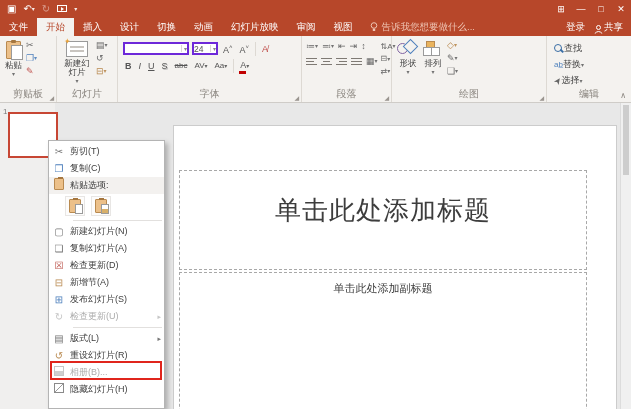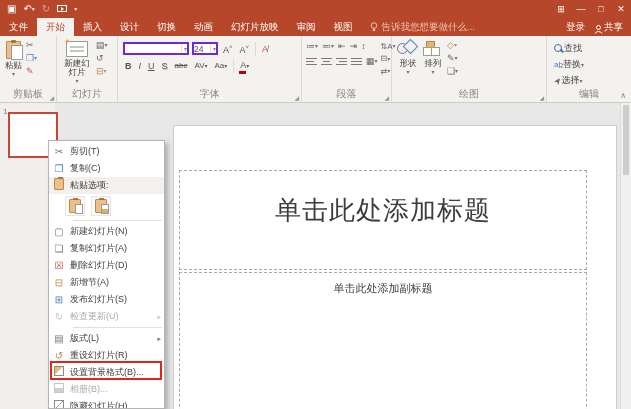--- a/index.html
+++ b/index.html
@@ -366,21 +366,21 @@
     <div class="mi">
       <span class="ic">▢</span>
       <span>新建幻灯片(N)</span>
     </div>
     <div class="mi">
       <span class="ic">❏</span>
       <span>复制幻灯片(A)</span>
     </div>
     <div class="mi">
       <span class="ic ic-del">☒</span>
-      <span>删除幻灯片(D)</span>
+      <span>检查更新(D)</span>
     </div>
     <div class="mi">
       <span class="ic" style="color:#b98a50;">⊟</span>
       <span>新增节(A)</span>
     </div>
     <div class="mi">
       <span class="ic" style="color:#4f81bd;">⊞</span>
       <span>发布幻灯片(S)</span>
     </div>
     <div class="mi disabled">
@@ -391,24 +391,20 @@
     <div class="sep"></div>
     <div class="mi">
       <span class="ic">▤</span>
       <span>版式(L)</span>
       <span class="sub-arrow">▸</span>
     </div>
     <div class="mi">
       <span class="ic" style="color:#b98a50;">↺</span>
       <span>重设幻灯片(R)</span>
     </div>
-    <div class="mi">
-      <span class="ic"><span class="ic-box ic-bgfmt"></span></span>
-      <span>设置背景格式(B)...</span>
-    </div>
     <div class="mi disabled">
       <span class="ic"><span class="ic-box ic-photo"></span></span>
       <span>相册(B)...</span>
     </div>
     <div class="mi">
       <span class="ic"><span class="ic-box ic-hide"></span></span>
       <span>隐藏幻灯片(H)</span>
     </div>
   </div>
 

